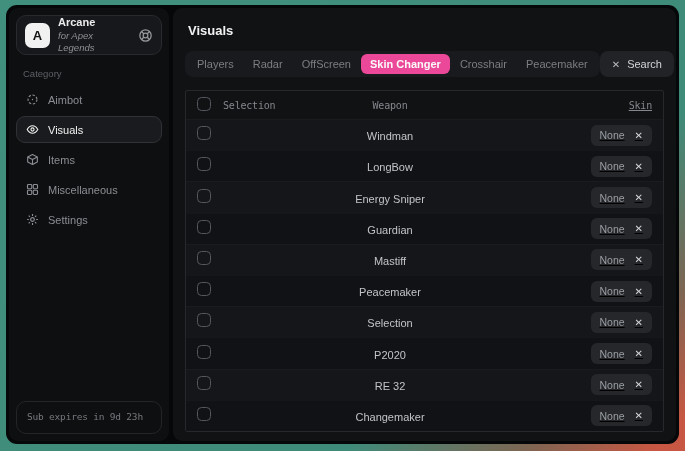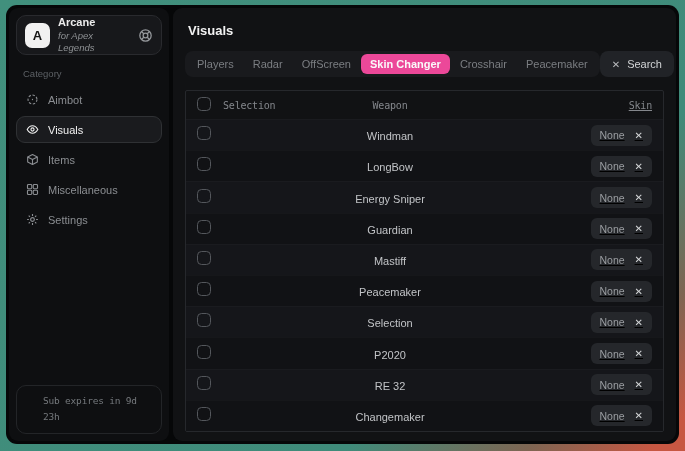--- a/index.html
+++ b/index.html
@@ -43,21 +43,21 @@
     border-radius:9px;border:1px solid transparent;color:#8b8e92;font-size:11px;
     cursor:pointer;
   }
   .nav-item.active{background:#1a1b1e;border-color:#2f3134;color:#f1f1f1;}
   .nic{display:flex;flex:none;}
   .status-box{
     margin-top:auto;border:1px solid #232528;border-radius:10px;
     padding:7px 10px;font-family:"DejaVu Sans Mono", monospace;
     font-size:9.5px;line-height:1.75;letter-spacing:-0.2px;
   }
-  .status-line1{color:#75797d;margin-left:16px;}
+  .status-line1{color:#75797d;}
   .status-line2{color:#a4a8ac;}
   
   .main{
     flex:1;box-sizing:border-box;background:#111214;border-radius:9px;
     padding:10px 12px 9px 12px;display:flex;flex-direction:column;min-width:0;
   }
   .page-title{font-size:13px;font-weight:700;color:#f2f2f2;margin:5px 2px 13px 3px;}
   .toolbar{display:flex;align-items:center;margin-bottom:13px;}
   .tabs{
     background:#191a1d;border-radius:8px;padding:3px;display:flex;gap:1px;

